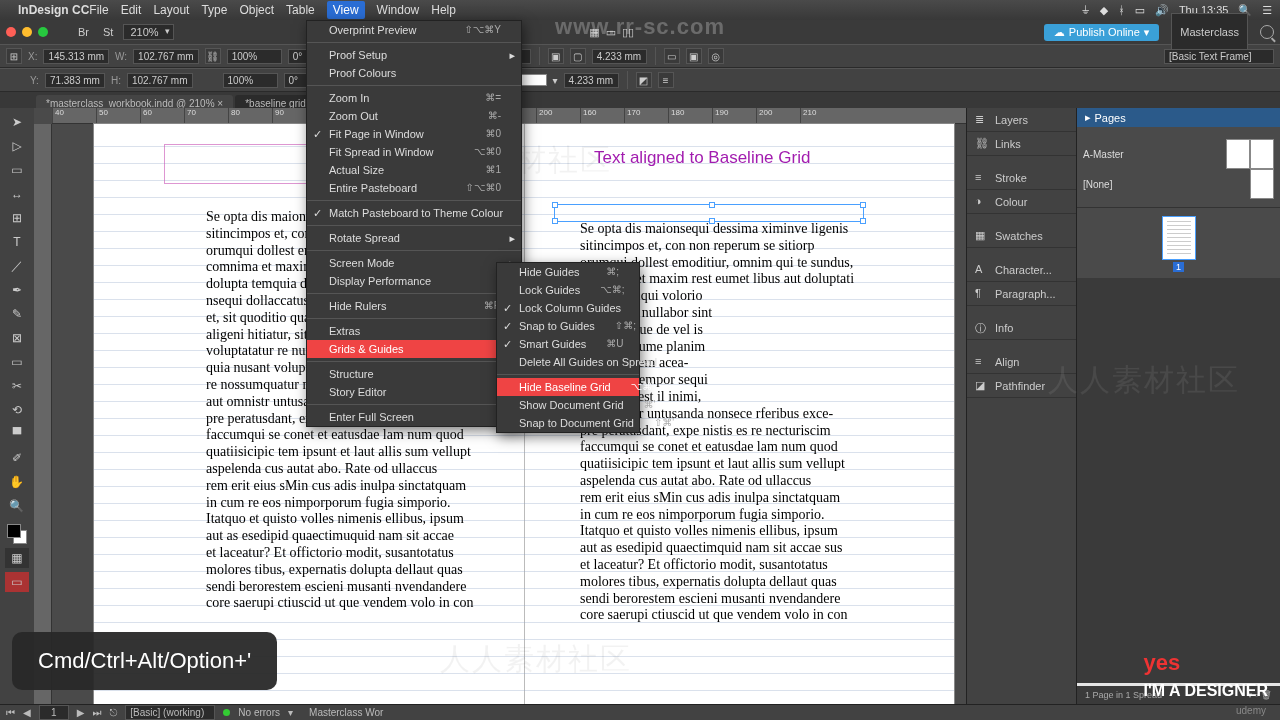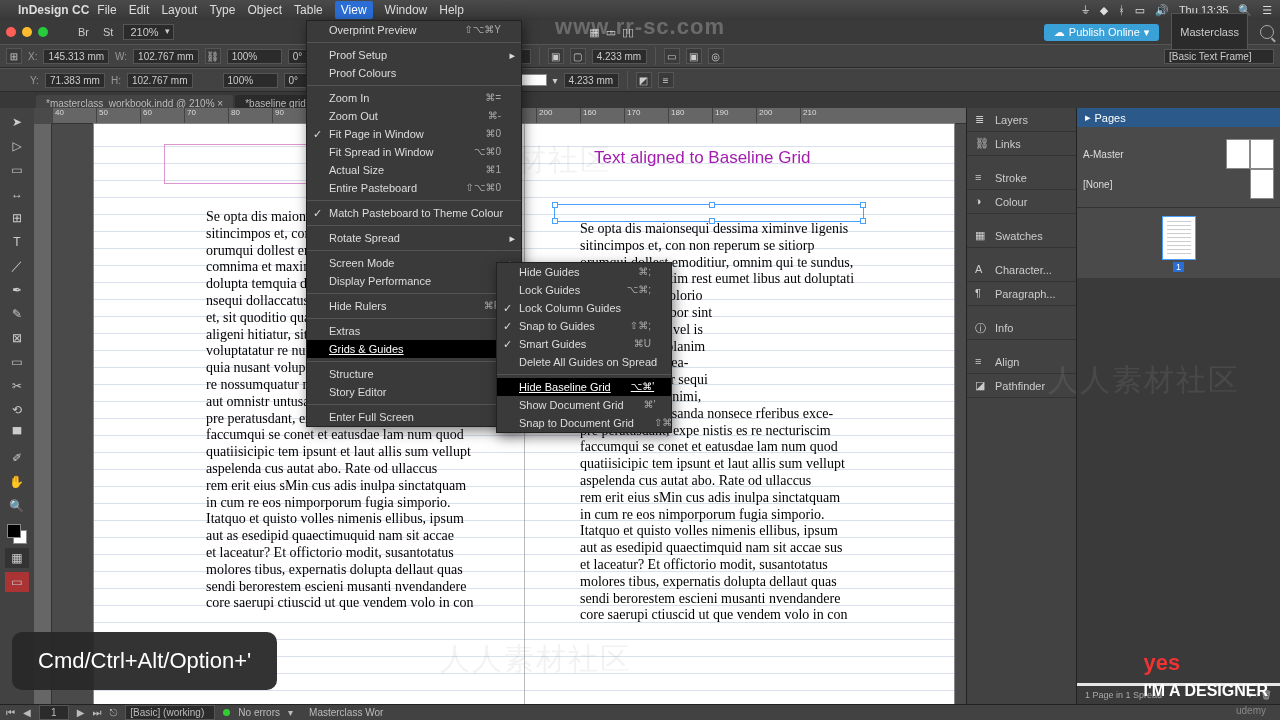--- a/index.html
+++ b/index.html
@@ -1,21 +1,21 @@
 <!DOCTYPE html>
 <html><head>
 <meta charset="utf-8">
 <style>
 * { margin: 0; padding: 0; box-sizing: border-box; font-family: "Helvetica Neue", Arial, sans-serif; }
 body { width: 1280px; height: 720px; background: #333; color: #ccc; font-size: 11px; overflow: hidden; position: relative; }
 
 
 .mac-menubar { height: 20px; background: linear-gradient(#4a4a4a,#383838); display: flex; align-items: center; padding: 0 8px; color: #ddd; font-size: 12px; }
 .mac-menubar .apple { margin-right: 10px; }
-.mac-menubar .app-name { font-weight: 600; margin-right: 8px; }
+.mac-menubar .app-name { font-weight: 600; margin-right: 0; }
 .mac-menubar .menu-item { margin-right: 12px; cursor: default; }
 .mac-menubar .menu-item.active { background: #2a6dd4; color: #fff; padding: 2px 6px; border-radius: 2px; }
 .mac-right { margin-left: auto; display: flex; align-items: center; gap: 10px; font-size: 11px; }
 
 
 .app-top { height: 24px; background: #3a3a3a; display: flex; align-items: center; padding: 0 6px; gap: 6px; }
 .traffic { width: 10px; height: 10px; border-radius: 50%; }
 .tr-close { background: #ff5f56; } .tr-min { background: #ffbd2e; } .tr-max { background: #27c93f; }
 .zoom-box { margin-left: 4px; background: #2b2b2b; border: 1px solid #555; padding: 1px 14px 1px 6px; font-size: 11px; position: relative; }
 .zoom-box::after { content: "▾"; position: absolute; right: 3px; top: 1px; font-size: 9px; }
@@ -71,21 +71,21 @@
 .page-thumb { width: 24px; height: 30px; background: #fff; border: 1px solid #888; display: inline-block; }
 .spread-thumb { display: flex; margin-top: 8px; }
 .spread-thumb .pg { width: 34px; height: 44px; background: #fff; border: 1px solid #4aa0ff; font-size: 6px; color: #888; position: relative; }
 .spread-thumb .pg::after { content: ""; position: absolute; inset: 4px; background: repeating-linear-gradient(#ccc 0 1px, transparent 1px 4px); }
 .spread-thumb .lbl { background: #2a6dd4; color: #fff; font-size: 9px; padding: 0 3px; margin-top: 2px; display: inline-block; }
 .pages-footer { margin-top: auto; border-top: 3px solid #e5e5e5; padding: 4px 8px; font-size: 9px; color: #aaa; }
 
 
 .dropdown { position: absolute; background: #3a3a3a; border: 1px solid #222; box-shadow: 2px 4px 12px rgba(0,0,0,0.5); font-size: 11px; color: #ddd; z-index: 100; }
 .dropdown .row { padding: 3px 20px 3px 22px; position: relative; display: flex; justify-content: space-between; gap: 20px; white-space: nowrap; }
-.dropdown .row.hl { background: #000000; color: #fff; text-decoration: underline; }
+.dropdown .row.hl { background: #ef4444; color: #fff; }
 .dropdown .check::before { content: "✓"; position: absolute; left: 6px; }
 .dropdown .sub::after { content: "▸"; position: absolute; right: 6px; }
 .dropdown .sep { height: 1px; background: #555; margin: 3px 0; }
 .dd-short { color: #aaa; font-size: 10px; }
 .row.hl .dd-short { color: #fff; }
 
 
 .status-bar { position: absolute; bottom: 0; left: 0; right: 0; height: 16px; background: #424242; border-top: 1px solid #222; display: flex; align-items: center; font-size: 10px; padding: 0 6px; gap: 8px; color: #bbb; }
 .status-bar .green-dot { width: 7px; height: 7px; border-radius: 50%; background: #3c3; }
 
@@ -489,21 +489,21 @@
     </div>
     <div class="row sub">
       <span>Story Editor</span>
     </div>
     <div class="sep"></div>
     <div class="row">
       <span>Enter Full Screen</span>
     </div>
   </div>
 
-<div class="dropdown" id="grids-dd" style="top:262px;left:496px;width:176px">
+<div class="dropdown" id="grids-dd" style="top:262px;left:496px;width:144px">
     <div class="row">
       <span>Hide Guides</span>
       <span class="dd-short">⌘;</span>
     </div>
     <div class="row">
       <span>Lock Guides</span>
       <span class="dd-short">⌥⌘;</span>
     </div>
     <div class="row check">
       <span>Lock Column Guides</span>

